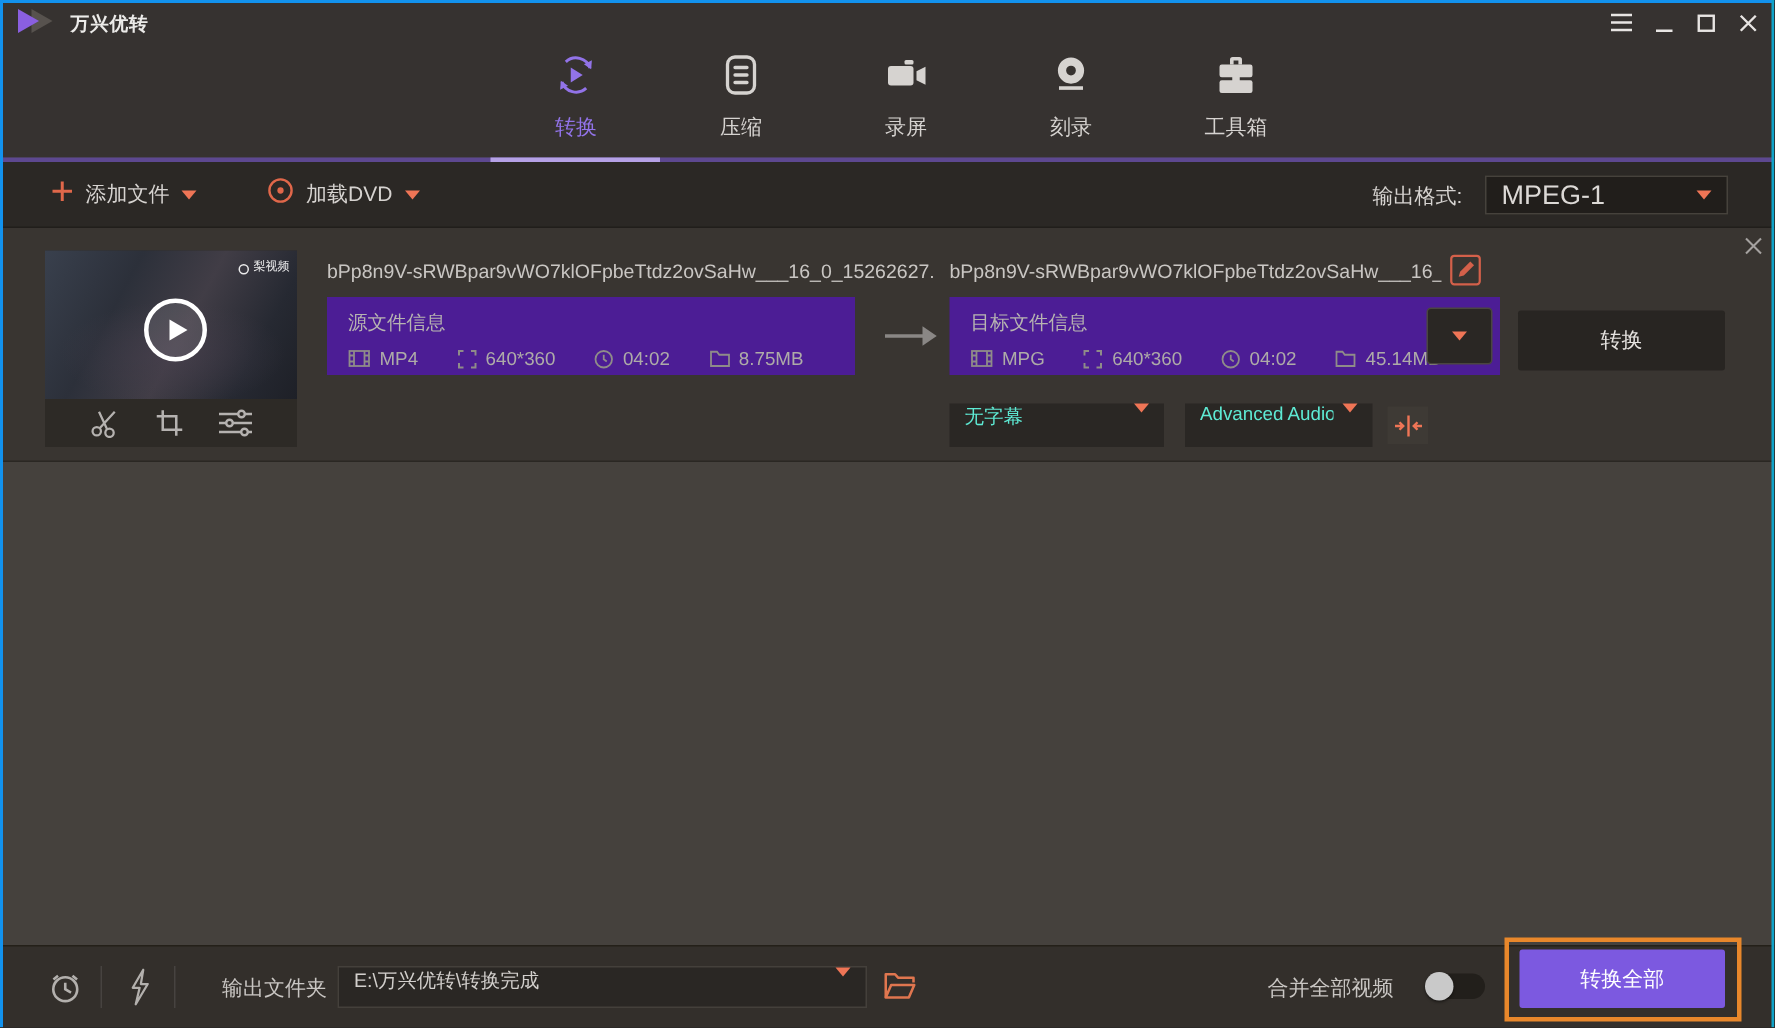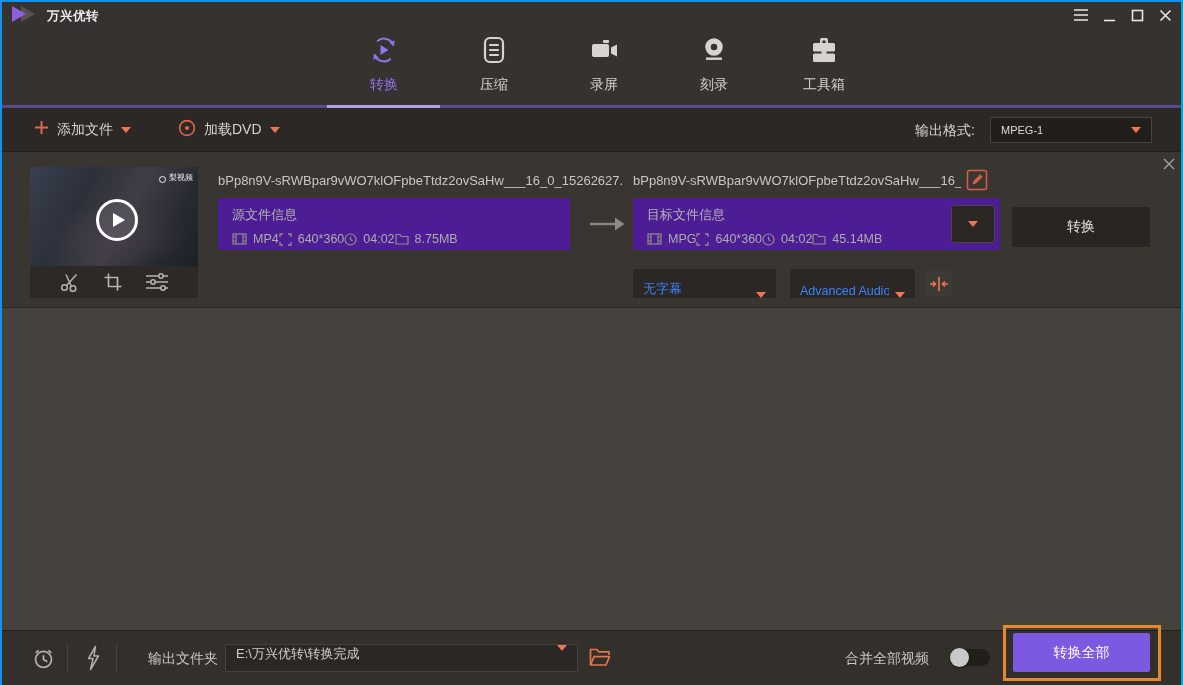--- a/index.html
+++ b/index.html
@@ -33,21 +33,21 @@
   .tb-add{left:34px}
   .tb-dvd{left:178px}
   .tb-label{font-size:14px;color:#d6d3d0}
   .caret{width:0;height:0;border-left:5px solid transparent;border-right:5px solid transparent;border-top:6px solid #ef7556;display:inline-block}
   .queue-tabs{position:absolute;left:502px;top:5px;height:34px;display:flex;border:1px solid #454139}
   .qtab{padding:0 16px;display:flex;align-items:center;font-size:14px;cursor:pointer}
   .qtab-active{background:#201d1a;color:#efeeec}
   .qtab-idle{background:#353128;background:#343031;color:#b5b2af;border-left:1px solid #454139}
   .format-label{position:absolute;left:915px;top:14px;font-size:14px;color:#d6d3d0}
   .format-select{position:absolute;left:990px;top:9px;width:162px;height:26px;background:#211e1b;border:1px solid #46423c;
-                 display:flex;align-items:center;padding:0 10px;font-size:11px;color:#dcd9d6;box-sizing:border-box;cursor:pointer}
+                 display:flex;align-items:center;padding:0 10px;font-size:18px;color:#dcd9d6;box-sizing:border-box;cursor:pointer}
   .format-select .caret{margin-left:auto}
 
   
   .file-row{position:absolute;left:0;top:152px;width:100%;height:156px;background:#393531;border-bottom:1px solid #2a2723;box-sizing:border-box}
   .row-close{position:absolute;right:5px;top:3px;width:18px;height:18px;display:flex;align-items:center;justify-content:center;cursor:pointer}
 
   .thumb-card{position:absolute;left:30px;top:15px;width:168px;height:131px;background:#2d2a26}
   .thumb-img{position:relative;width:168px;height:99px;overflow:hidden;
              background:linear-gradient(118deg,#39404d 0%,#2c303a 30%,#413d46 55%,#262932 80%,#1e2027 100%)}
   .thumb-img:before{content:"";position:absolute;left:10px;top:34px;width:150px;height:70px;border-radius:50%;
@@ -62,27 +62,27 @@
 
   .file-name{position:absolute;top:21px;font-size:13px;color:#c9c6c3;white-space:nowrap;overflow:hidden}
   .src-name{left:218px;width:404px}
   .tgt-name{left:633px;width:328px}
   .edit-btn{position:absolute;left:966px;top:17px;cursor:pointer}
 
   .info-box{position:absolute;top:46px;height:52px;background:#4c1d95;padding:8px 0 0 14px;box-sizing:border-box}
   .src-box{left:218px;width:352px}
   .tgt-box{left:633px;width:367px}
   .info-title{font-size:13px;color:#b7b4b1;margin-bottom:8px}
-  .info-stats{display:flex;}
+  .info-stats{display:flex;gap:26px}
   .stat{display:flex;align-items:center;gap:6px;font-size:12.5px;color:#aeaba8;white-space:nowrap}
   .tgt-dd-btn{position:absolute;right:5px;top:7px;width:44px;height:38px;background:#2a2724;border:1px solid #4a463f;border-radius:3px;
               display:flex;align-items:center;justify-content:center;cursor:pointer;box-sizing:border-box}
   .arrow-mid{position:absolute;left:588px;top:64px}
 
-  .dd{position:absolute;height:29px;background:#2a2724;display:flex;align-items:flex-end;padding:0 10px;font-size:13px;color:#3b82f6;
+  .dd{position:absolute;height:29px;background:#2a2724;display:flex;align-items:flex-start;padding:0 10px;font-size:13px;color:#5eead4;
       box-sizing:border-box;cursor:pointer}
   .dd-sub{left:633px;top:117px;width:143px}
   .dd-audio{left:790px;top:117px;width:125px;font-size:12.5px}
   .dd .caret{margin-left:auto}
   .dd-text{overflow:hidden;white-space:nowrap;margin-right:6px}
   .merge-tracks-btn{position:absolute;left:925px;top:119px;width:27px;height:25px;background:#3e3a35;display:flex;align-items:center;justify-content:center;cursor:pointer}
   .convert-btn{position:absolute;left:1012px;top:55px;width:138px;height:40px;background:#282522;border-radius:2px;color:#e6e3e0;
                font-size:14px;display:flex;align-items:center;justify-content:center;cursor:pointer}
 
   

